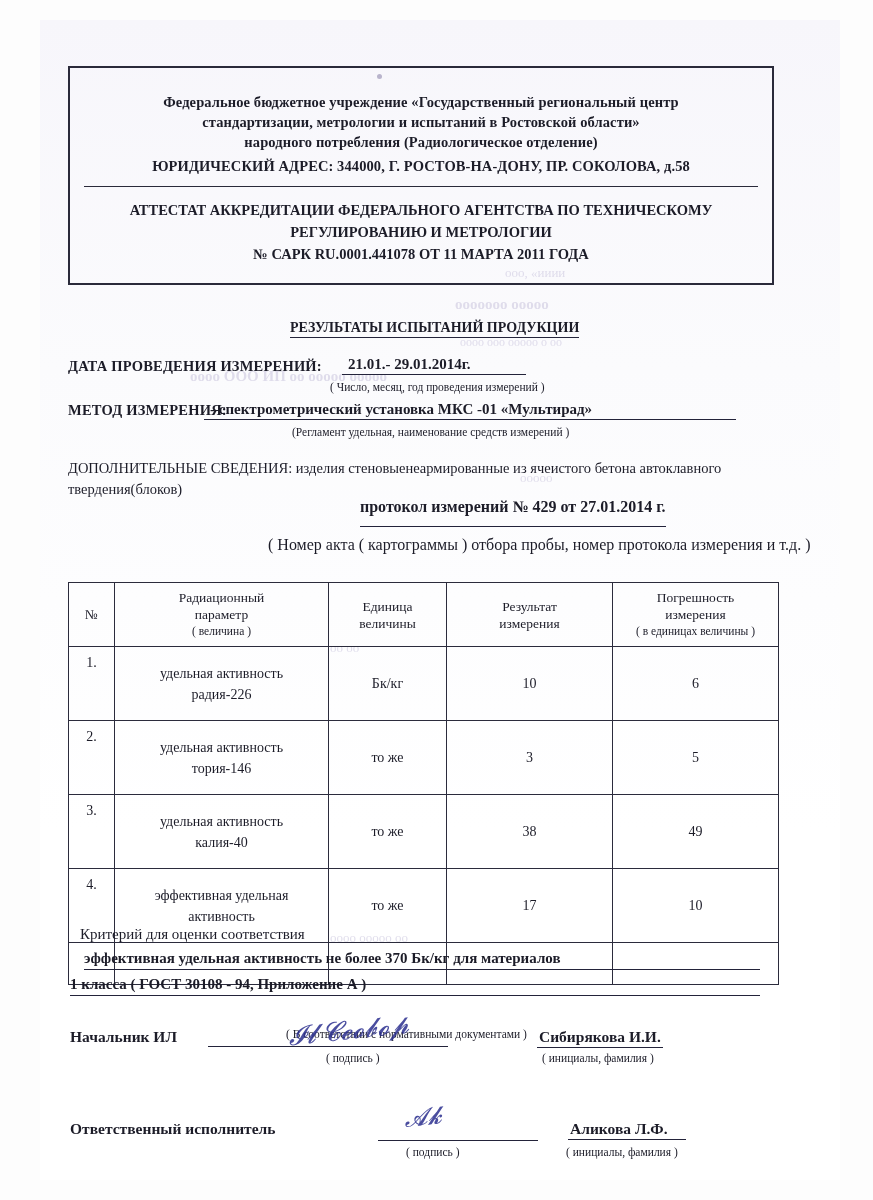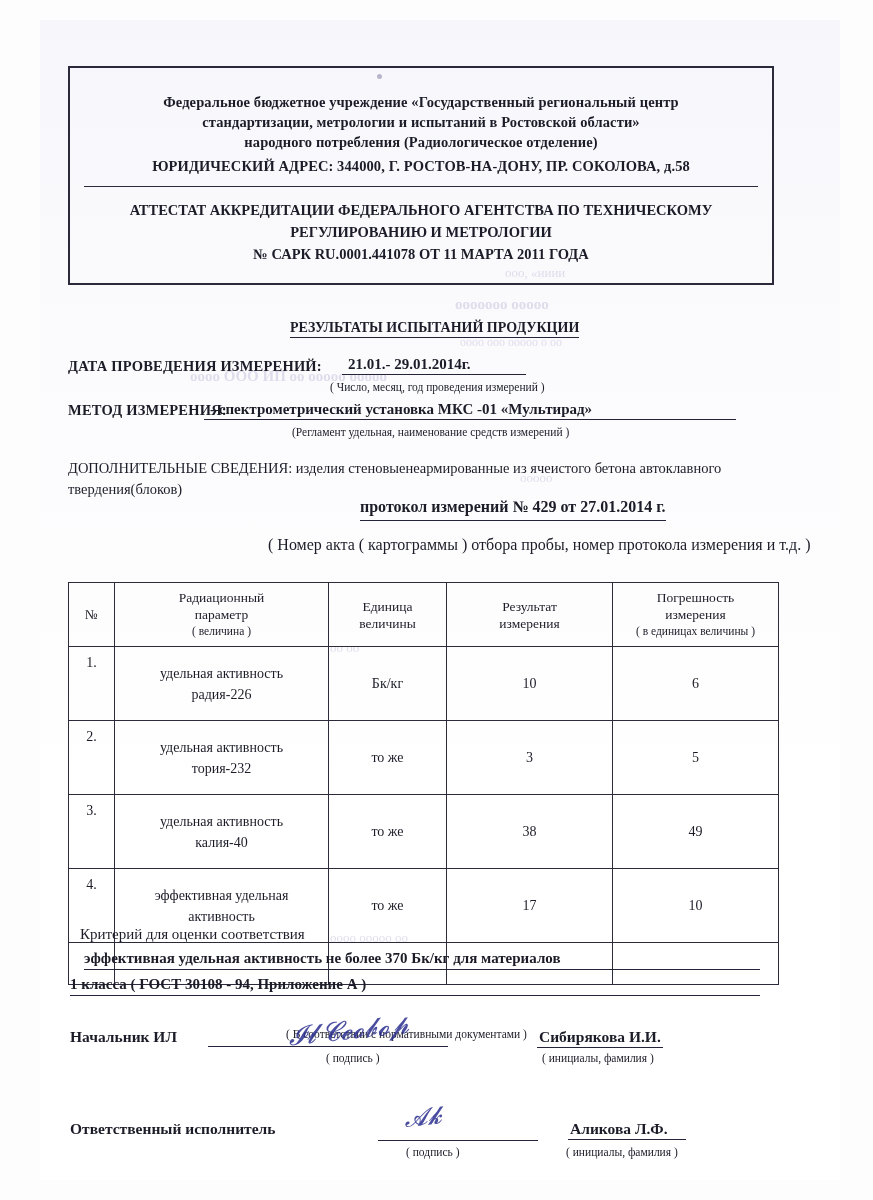--- a/index.html
+++ b/index.html
@@ -109,21 +109,21 @@
     font-size: 14.5px;
     line-height: 21px;
   }
 
   .protocol {
     position: absolute;
     left: 360px; top: 498px;
     font-size: 16px;
     font-weight: bold;
     border-bottom: 1.6px solid #23233a;
-    padding-bottom: 4px;
+    padding-bottom: 10px;
   }
   .cap-protocol { left: 268px; top: 536px; font-size: 16px; }
 
   table.results {
     position: absolute;
     left: 68px; top: 582px;
     width: 710px;
     border-collapse: collapse;
     table-layout: fixed;
   }
@@ -302,21 +302,21 @@
           <div>радия-226</div>
         </td>
         <td class="val">Бк/кг</td>
         <td class="val">10</td>
         <td class="val">6</td>
       </tr>
       <tr style="height:74px;">
         <td class="num">2.</td>
         <td class="param">
           <div>удельная активность</div>
-          <div>тория-232</div>
+          <div>тория-146</div>
         </td>
         <td class="val">то же</td>
         <td class="val">3</td>
         <td class="val">5</td>
       </tr>
       <tr style="height:74px;">
         <td class="num">3.</td>
         <td class="param">
           <div>удельная активность</div>
           <div>калия-40</div>

